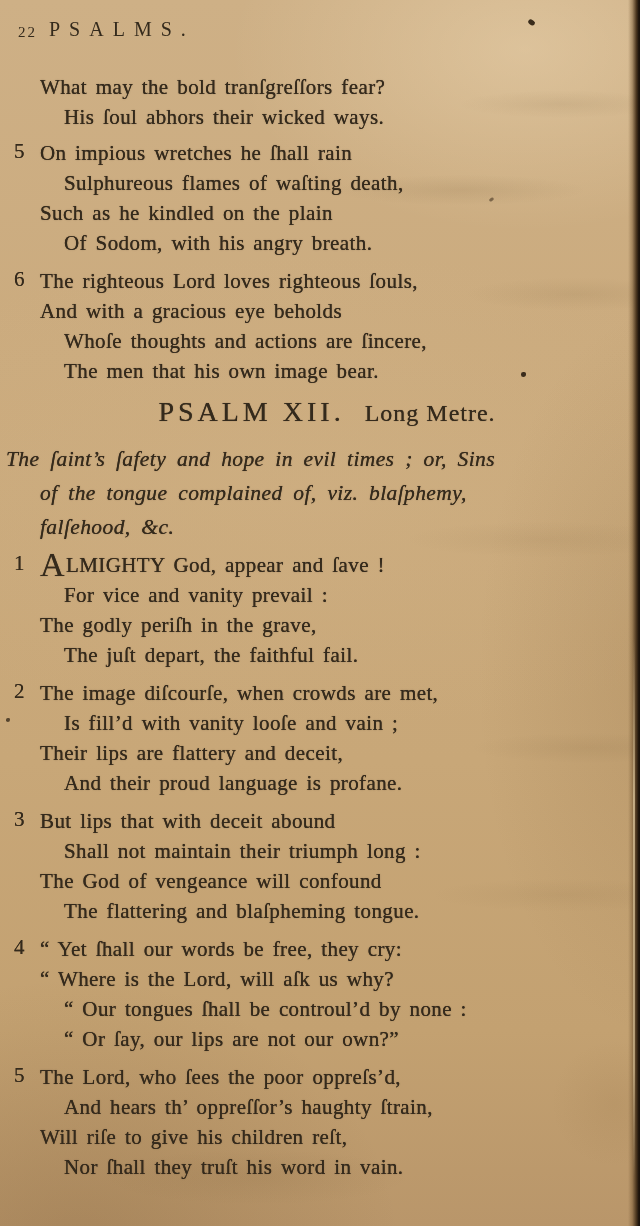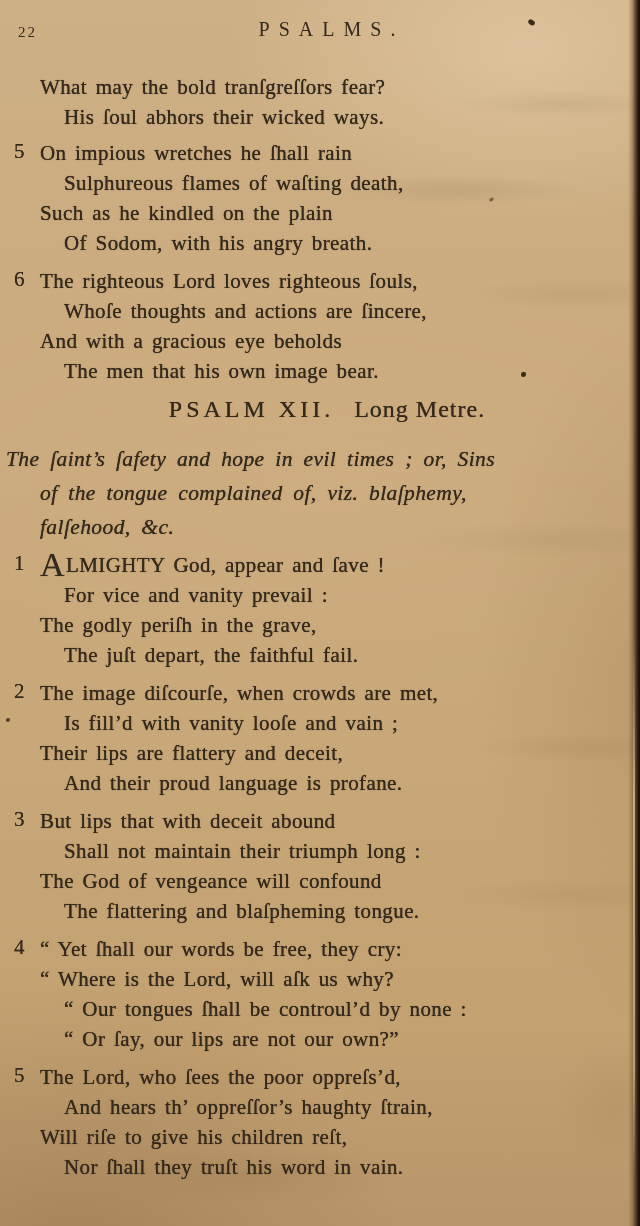--- a/index.html
+++ b/index.html
@@ -41,38 +41,38 @@
   .speck { position:absolute; background:#3a2c1c; border-radius:50% 40% 60% 50%; }
   .speck.s1 { left:528px; top:20px;  width:7px; height:5px; transform:rotate(38deg); }
   .speck.s2 { left:521px; top:372px; width:5px; height:5px; }
   .speck.s3 { left:6px;   top:718px; width:4px; height:4px; opacity:.8; }
   .speck.s4 { left:489px; top:198px; width:5px; height:3px; transform:rotate(-30deg); opacity:.55; }
 
   .content { position:relative; padding:12px 26px 0 40px; }
 
   .running-head { position:relative; height:34px; margin-bottom:20px; }
   .page-number { position:absolute; left:-22px; top:6px; font-size:15px; letter-spacing:2px; }
-  .running-title { display:block; text-align:center; font-size:20px; letter-spacing:9px; padding-left:9px; margin-top:6px; }
+  .running-title { display:block; text-align:left; font-size:20px; letter-spacing:9px; padding-left:9px; margin-top:6px; }
 
   .line {
     font-size:21px; line-height:30px; white-space:nowrap;
     word-spacing:3px; letter-spacing:0.4px;
     text-shadow:0 0 0.6px rgba(46,34,22,0.85), 0 0 1.6px rgba(46,34,22,0.30);
   }
   .l-odd { margin-left:24px; }
 
   .stanza { margin-bottom:6px; }
   .verse { position:relative; margin-bottom:8px; }
   .vnum {
     position:absolute; left:-26px; top:1px; font-size:21px;
     text-shadow:0 0 0.6px rgba(46,34,22,0.85);
   }
 
   .psalm-heading { text-align:center; margin:10px 0 8px 0; height:38px; }
-  .psalm-title { font-size:24px; letter-spacing:4px; text-shadow:0 0 0.7px rgba(46,34,22,0.9); }
+  .psalm-title { font-size:28px; letter-spacing:4px; text-shadow:0 0 0.7px rgba(46,34,22,0.9); }
   .psalm-metre { font-size:24px; margin-left:16px; letter-spacing:1px; text-shadow:0 0 0.7px rgba(46,34,22,0.9); }
 
   .argument { font-style:italic; margin-bottom:6px; }
   .argument .line { font-size:21.5px; line-height:34px; word-spacing:5px; }
   .arg-first { margin-left:-34px; }
   .arg-rest  { margin-left:0px; }
 
   .dropcap {
     display:inline-block; font-size:34px; line-height:20px;
     transform:translateY(4px); margin-right:1px;
@@ -101,22 +101,22 @@
       <span class="vnum">5</span>
       <div class="line l-even">On impious wretches he ſhall rain</div>
       <div class="line l-odd">Sulphureous flames of waſting death,</div>
       <div class="line l-even">Such as he kindled on the plain</div>
       <div class="line l-odd">Of Sodom, with his angry breath.</div>
     </div>
 
     <div class="verse">
       <span class="vnum">6</span>
       <div class="line l-even">The righteous Lord loves righteous ſouls,</div>
+      <div class="line l-even">And with a gracious eye beholds</div>
       <div class="line l-odd">Whoſe thoughts and actions are ſincere,</div>
-      <div class="line l-even">And with a gracious eye beholds</div>
       <div class="line l-odd">The men that his own image bear.</div>
     </div>
 
     <div class="psalm-heading">
       <span class="psalm-title">PSALM XII.</span>
       <span class="psalm-metre">Long Metre.</span>
     </div>
 
     <div class="argument">
       <div class="line arg-first">The ſaint’s ſafety and hope in evil times ; or, Sins</div>

